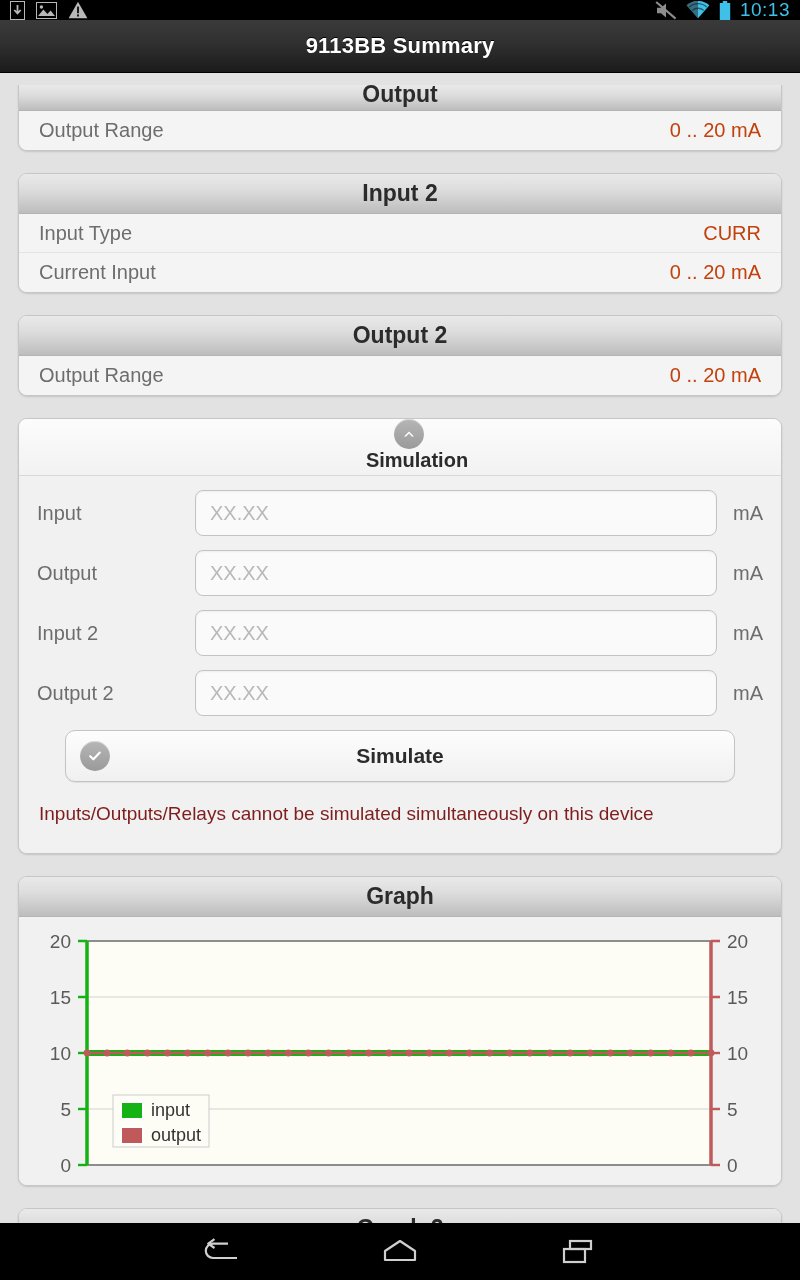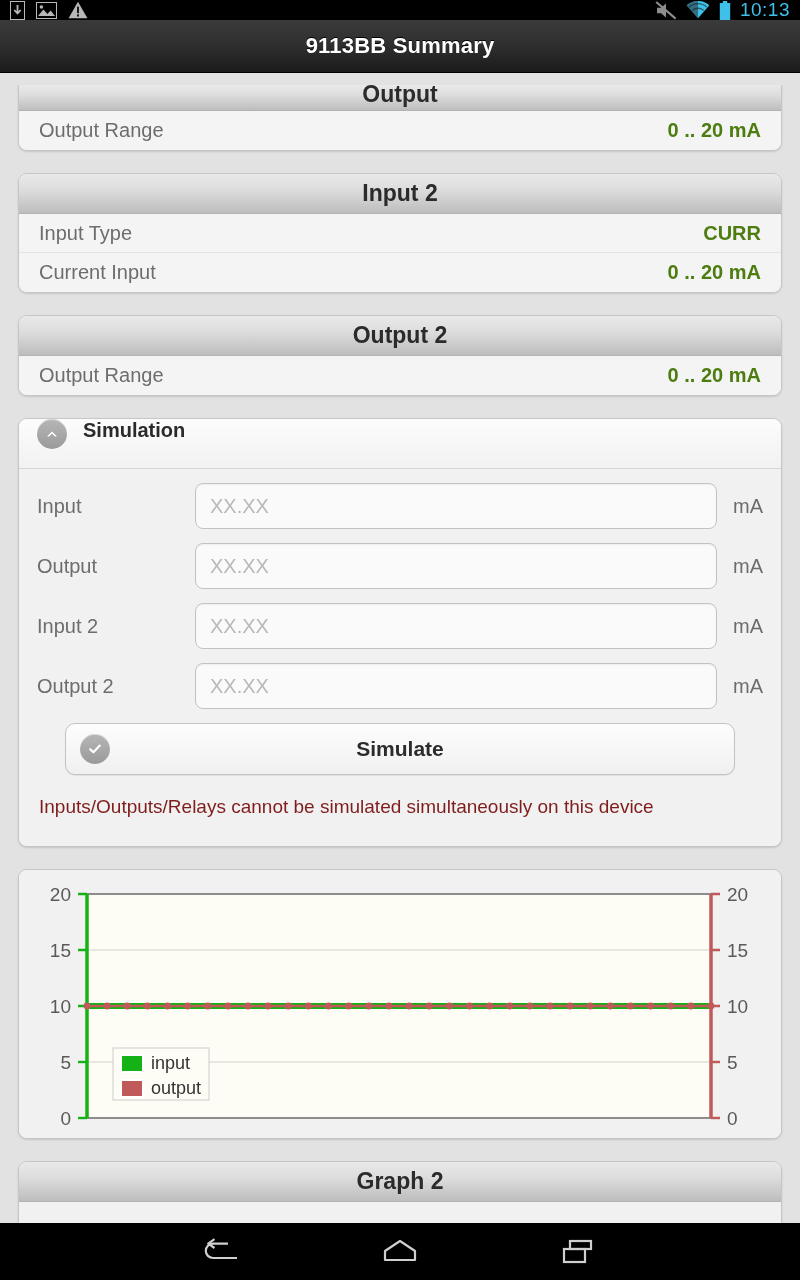--- a/index.html
+++ b/index.html
@@ -59,27 +59,28 @@
     font-size:23px; font-weight:bold; color:#2b2b2b;
   }
 
   .row{
     height:39px; display:flex; align-items:center;
     padding:0 20px; background:#f4f4f4;
     border-bottom:1px solid #e3e3e3;
   }
   .row:last-child{ border-bottom:none; }
   .row .k{ font-size:20px; color:#6d6d6d; }
-  .row .v{ margin-left:auto; font-size:20px; color:#4d7c0f;font-weight:bold; }
+  .row .v{ margin-left:auto; font-size:20px; color:#c2410c; }
 
   
   .sim-head{
-    height:50px; display:flex; align-items:flex-start; padding:0 0 0 18px;
+    height:57px; display:flex; align-items:center; padding:0 0 0 18px;
     background:linear-gradient(to bottom,#fcfcfc 0%,#f2f2f2 100%);
     border-bottom:1px solid #d8d8d8;
+    flex-direction:column;
   }
   .collapse-ico{
     width:30px; height:30px; border-radius:50%;
     background:linear-gradient(to bottom,#b6b6b6,#9a9a9a);
     display:flex; align-items:center; justify-content:center;
     box-shadow:inset 0 1px 0 rgba(255,255,255,.5);
     flex:0 0 auto;
   }
   .sim-head .lbl{ margin-left:16px; font-size:20px; font-weight:bold; color:#2b2b2b; }
 
@@ -253,20 +254,23 @@
             </svg>
           </span>
           <span class="bl">Simulate</span>
         </div>
       </div>
 
       <div class="sim-note">Inputs/Outputs/Relays cannot be simulated simultaneously on this device</div>
     </div>
 
     <div class="card">
+      <div class="card-head">
+        <span class="h">Graph</span>
+      </div>
       <div class="graph-body">
         <div class="plot-wrap">
           <svg class="plot" id="chart-svg" viewBox="0 0 720 252" preserveAspectRatio="none">
               <rect x="48" y="14" width="624" height="224" fill="#fdfcf5"></rect>
               <line x1="48" y1="238" x2="672" y2="238" stroke="#8d8d8d" stroke-width="2"></line>
               <line x1="48" y1="182" x2="672" y2="182" stroke="#e0e0d8" stroke-width="1.4"></line>
               <line x1="48" y1="126" x2="672" y2="126" stroke="#e0e0d8" stroke-width="1.4"></line>
               <line x1="48" y1="70" x2="672" y2="70" stroke="#e0e0d8" stroke-width="1.4"></line>
               <line x1="48" y1="14" x2="672" y2="14" stroke="#8d8d8d" stroke-width="2"></line>
               <line x1="48" y1="14" x2="48" y2="238" stroke="#15b215" stroke-width="3.5"></line>

